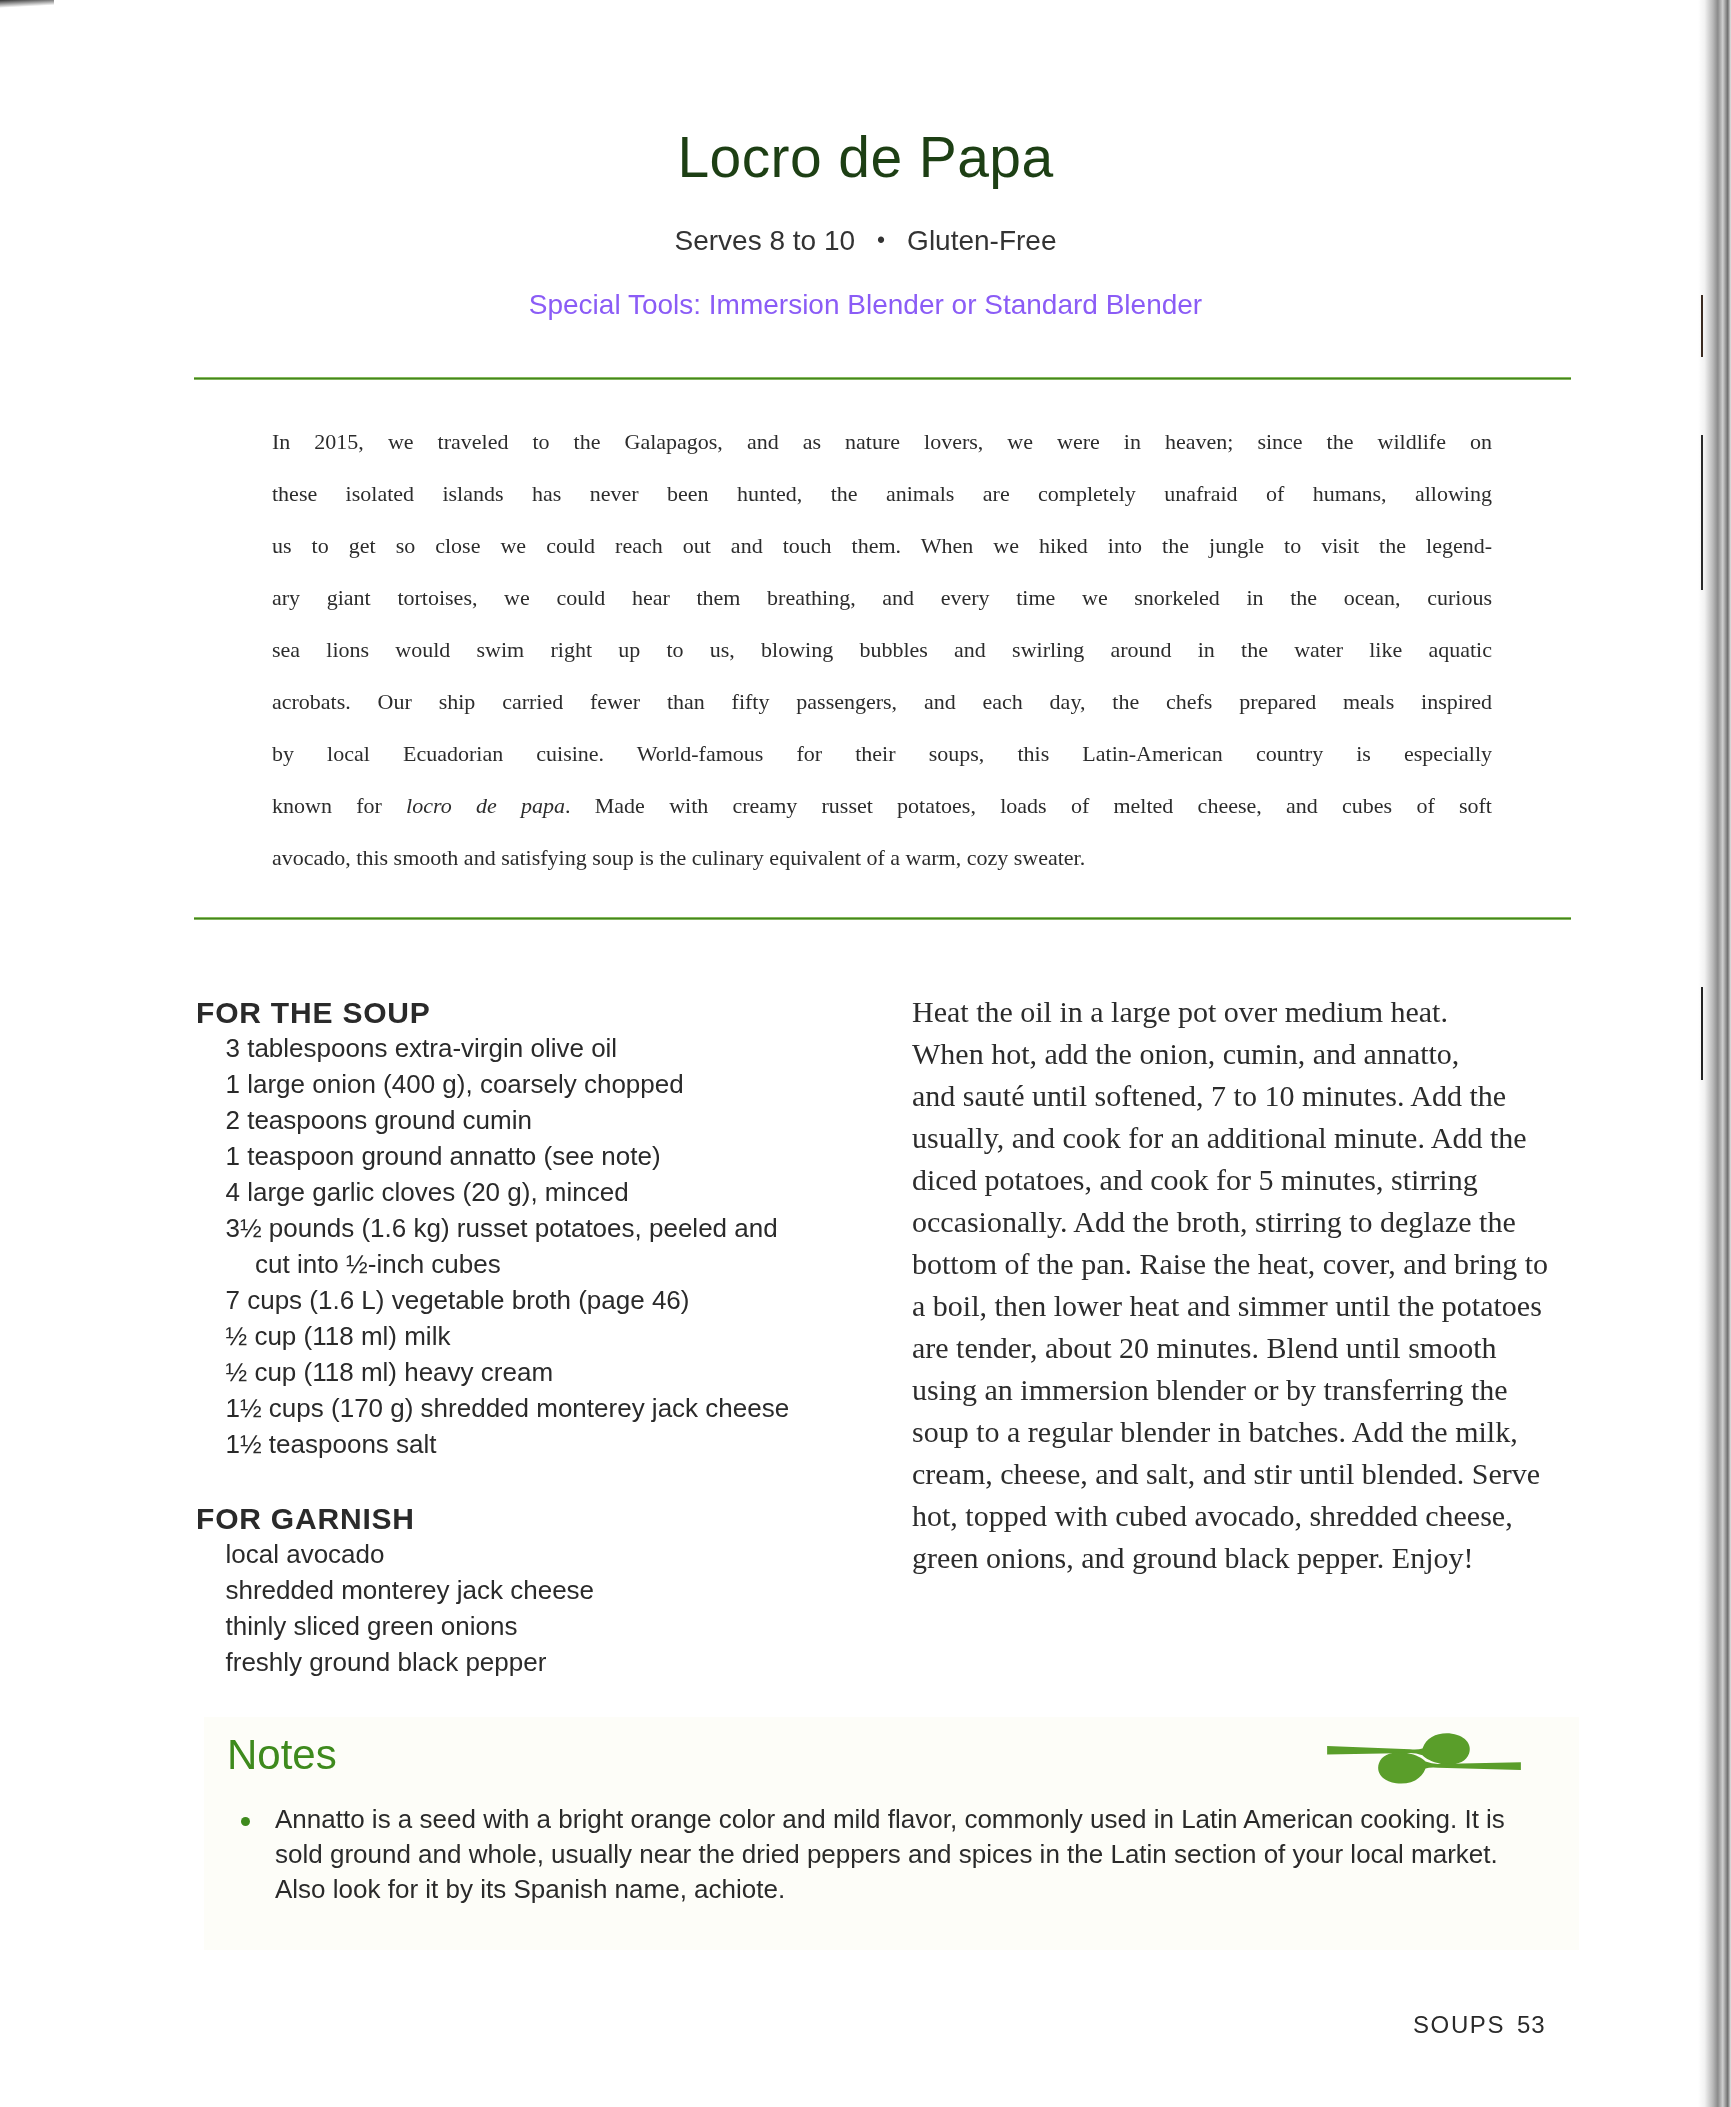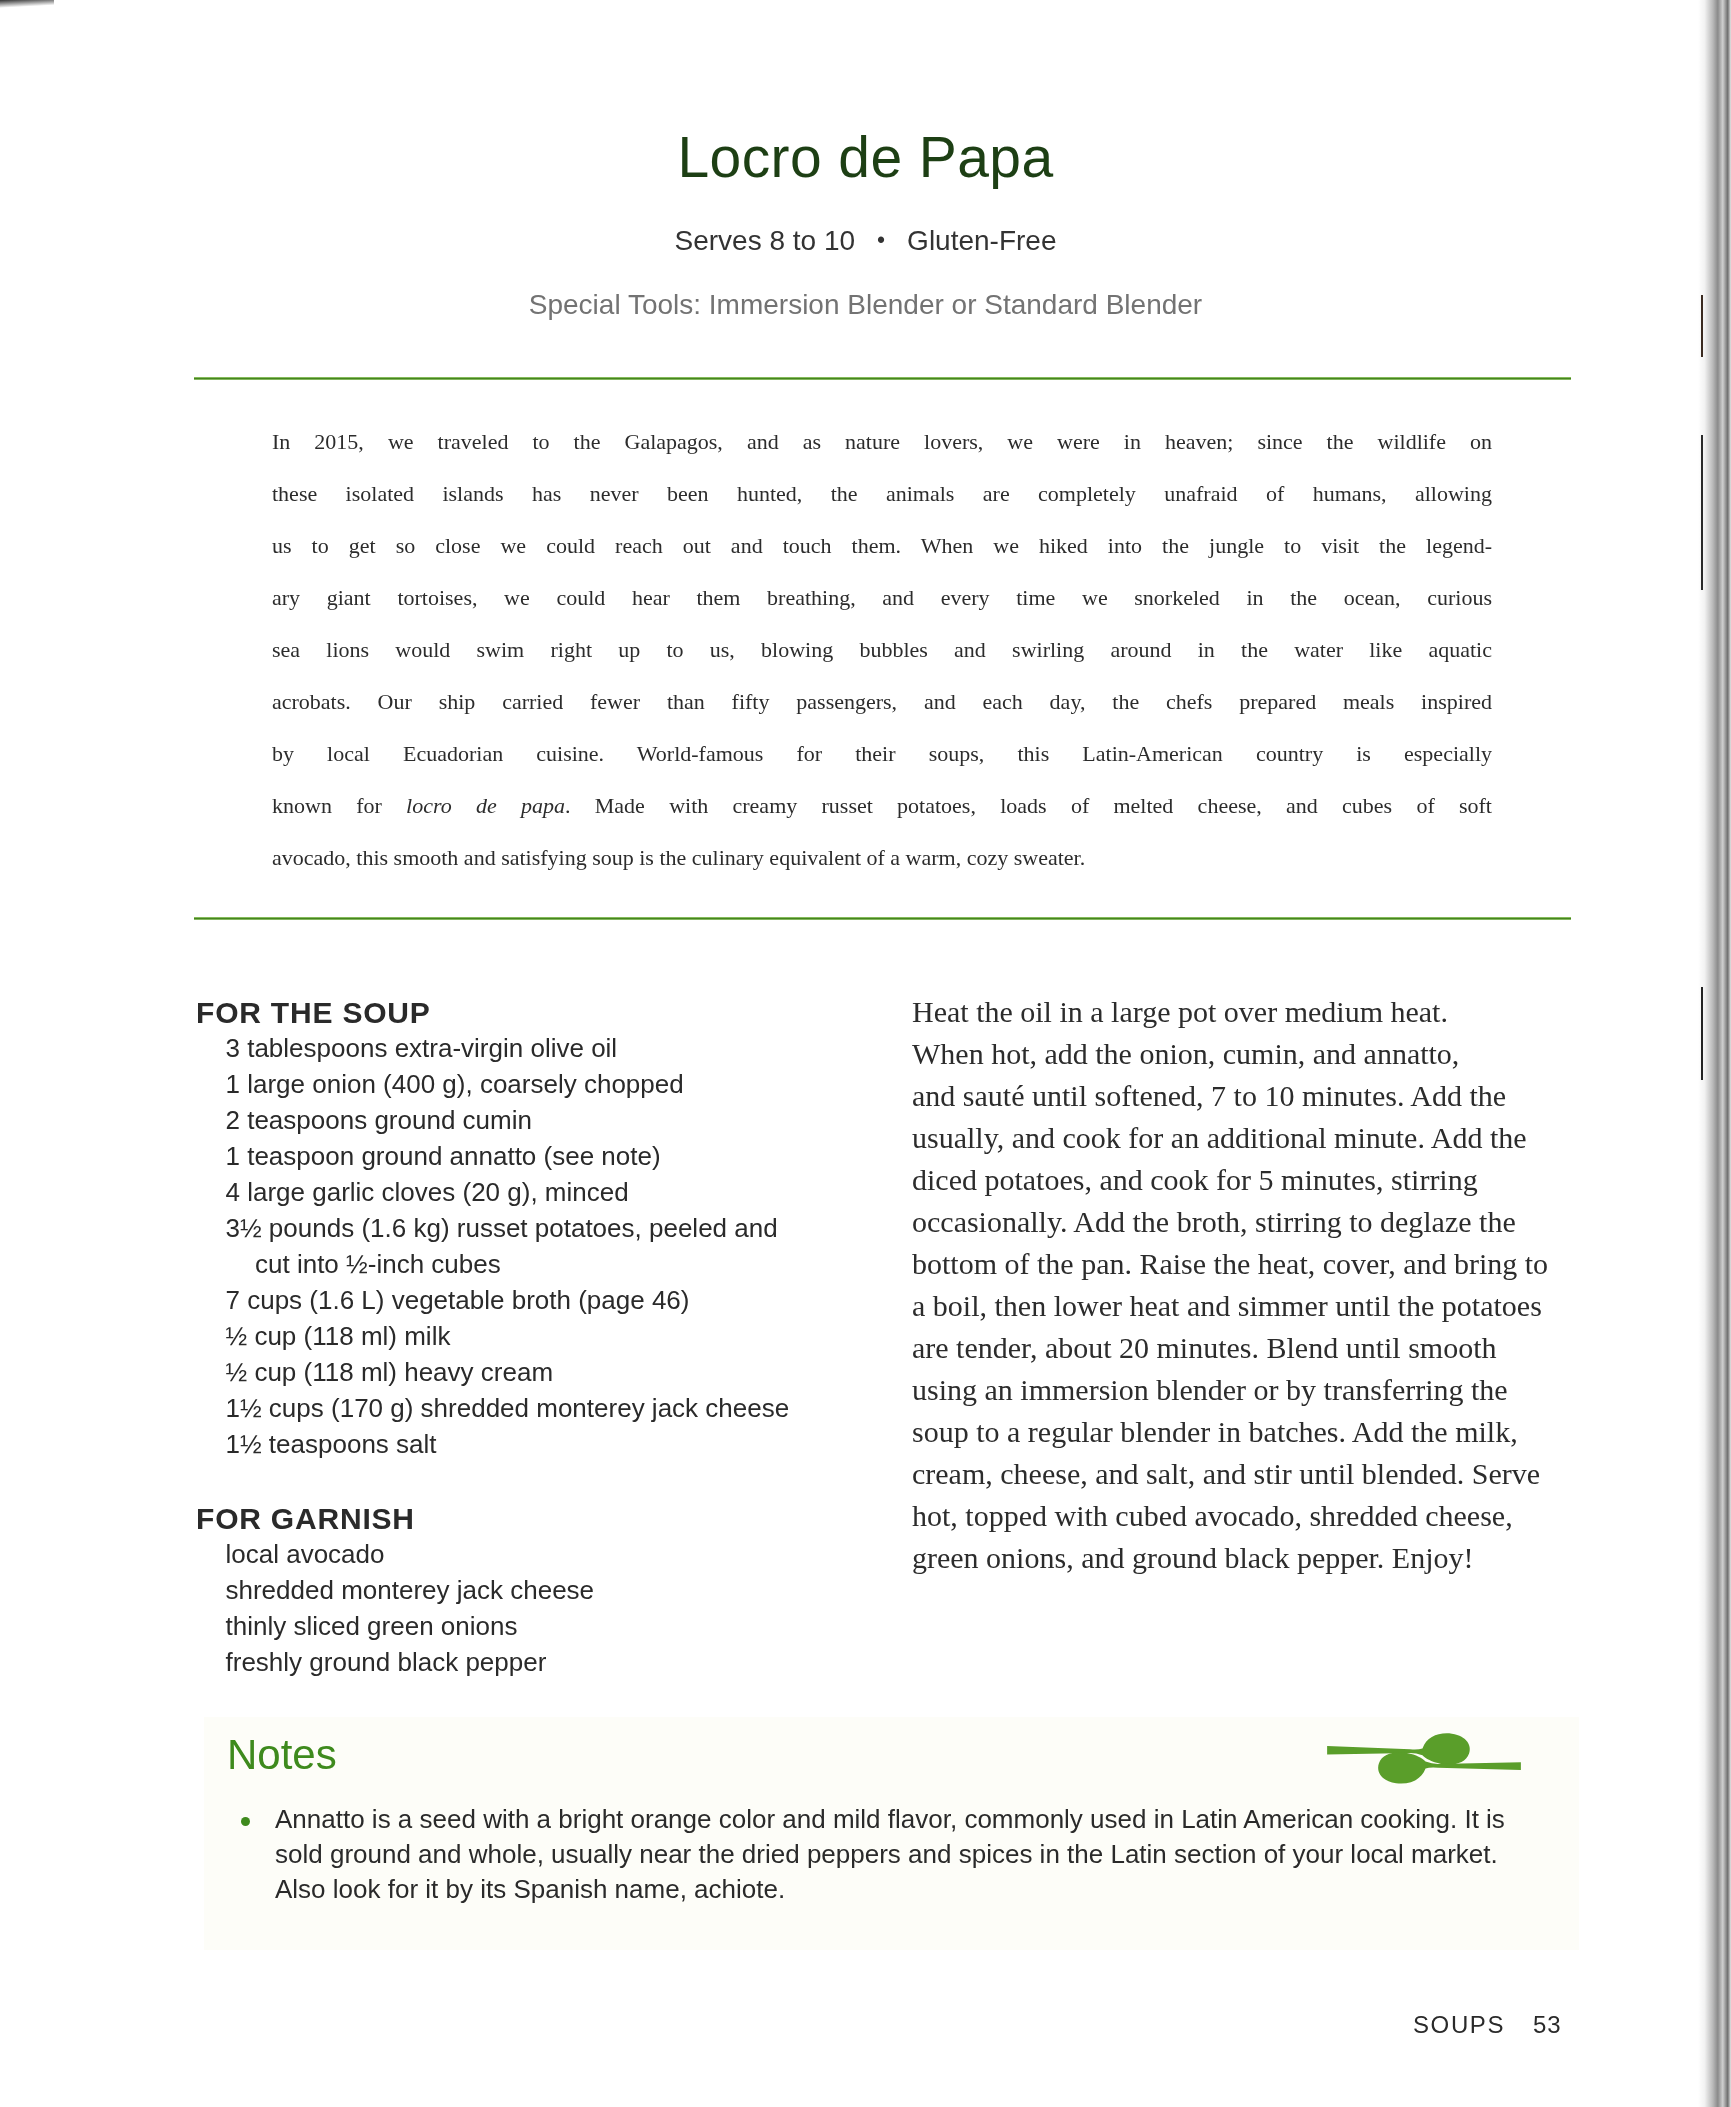--- a/index.html
+++ b/index.html
@@ -26,21 +26,21 @@
       position: absolute; left: 0; width: 1731px; top: 124px; text-align: center;
       font-size: 57px; color: #1d3f14; font-weight: 400; letter-spacing: 0.4px;
     }
     .meta {
       position: absolute; left: 0; width: 1731px; top: 225px; text-align: center;
       font-size: 28px; color: #333;
     }
     .meta .bullet { margin: 0 22px; font-size: 23px; vertical-align: 2.3px; }
     .tools {
       position: absolute; left: 0; width: 1731px; top: 289px; text-align: center;
-      font-size: 28px; color: #737373;
+      font-size: 28px; color: #8b5cf6;
     }
     .rule {
       position: absolute; left: 194px; width: 1377px; height: 3.1px;
       background: linear-gradient(180deg, #a7d77a 0%, #4a8a22 45%, #3b7a1a 60%, #b6e08e 100%);
     }
     .rule.top { top: 377px; }
     .rule.bottom { top: 917px; }
 
     .intro {
       position: absolute; left: 272px; top: 416px; width: 1220px;
@@ -79,21 +79,21 @@
     .notes-list { position: absolute; left: 23px; top: 85px; width: 1313px; margin: 0; padding: 0; list-style: none; }
     .notes-item { position: relative; padding-left: 48px; font-size: 26px; line-height: 35px; color: #2a2a2a; }
     .notes-bullet {
       position: absolute; left: 14px; top: 14.8px; width: 9.3px; height: 9.3px; border-radius: 50%;
       background: #3e8a1d;
     }
 
     .footer {
       position: absolute; left: 1413px; top: 2011px; font-size: 24px; color: #2a2a2a; letter-spacing: 1.6px;
     }
-    .footer .page { margin-left: 28px; letter-spacing: 0.8px; }
+    .footer .page { margin-left: 12px; letter-spacing: 0.8px; }
   </style>
 </head>
 <body>
 
 <div class="scan-edge-top"></div>
 <div class="spine">
   <div class="spine-mark" style="top:295px;height:62px;"></div>
   <div class="spine-mark" style="top:435px;height:155px;background:#2a2a2a;"></div>
   <div class="spine-mark" style="top:987px;height:93px;background:#222;"></div>
 </div>

